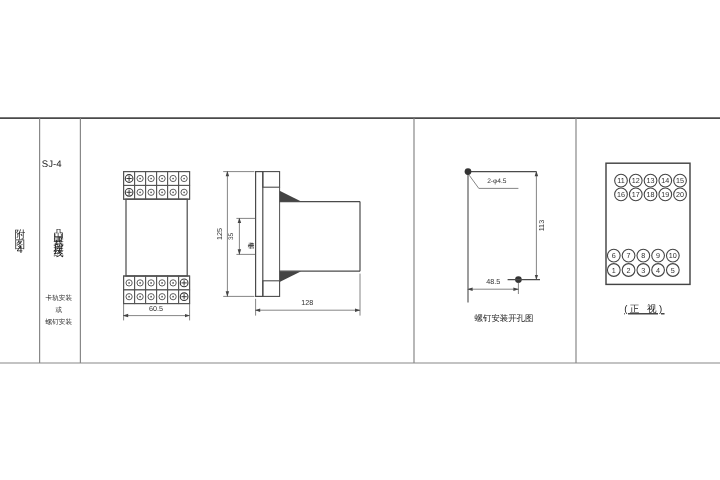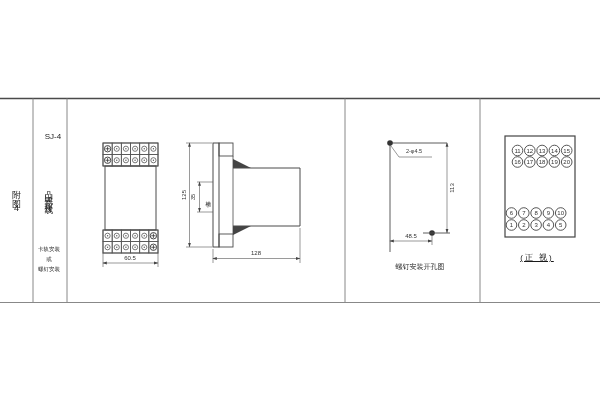--- a/index.html
+++ b/index.html
@@ -209,21 +209,21 @@
         <circle cx="536.1" cy="225.0" r="5.3" fill="none" stroke="#444" stroke-width="0.9"></circle>
         <text x="536.1" y="227.1" text-anchor="middle" font-size="6" fill="#333" font-family="Liberation Sans, sans-serif">3</text>
         <circle cx="548.4" cy="225.0" r="5.3" fill="none" stroke="#444" stroke-width="0.9"></circle>
         <text x="548.4" y="227.1" text-anchor="middle" font-size="6" fill="#333" font-family="Liberation Sans, sans-serif">4</text>
         <circle cx="560.7" cy="225.0" r="5.3" fill="none" stroke="#444" stroke-width="0.9"></circle>
         <text x="560.7" y="227.1" text-anchor="middle" font-size="6" fill="#333" font-family="Liberation Sans, sans-serif">5</text>
       </g>
   </svg>
 
   <span class="lbl fig vtext" style="left:16px;top:203px;">附图4</span>
-  <span class="lbl model" style="left:53px;top:137px;text-align:right;">SJ-4</span>
+  <span class="lbl model" style="left:43px;top:137px;text-align:right;">SJ-4</span>
   <span class="lbl typ vtext" style="left:49px;top:193px;">凸出式前接线</span>
   <span class="lbl mount" style="left:49px;top:250px;">卡轨安装</span>
   <span class="lbl mount" style="left:49px;top:260px;">或</span>
   <span class="lbl mount" style="left:49px;top:270px;">螺钉安装</span>
 
   <span class="lbl dim" style="left:130px;top:258px;">60.5</span>
   <span class="lbl dim rot" style="left:184px;top:195px;">125</span>
   <span class="lbl dim-sm rot" style="left:194px;top:197px;">35</span>
   <span class="lbl dim-sm vtext" style="left:208px;top:197px;">卡槽</span>
   <span class="lbl dim" style="left:256px;top:253px;">128</span>

